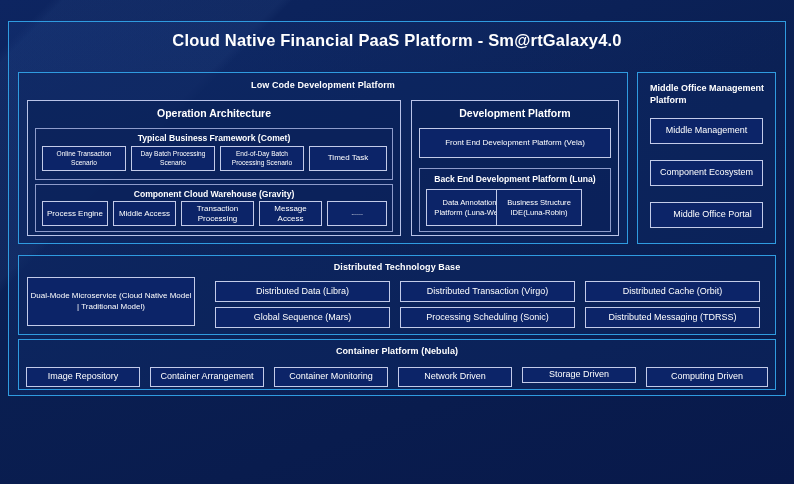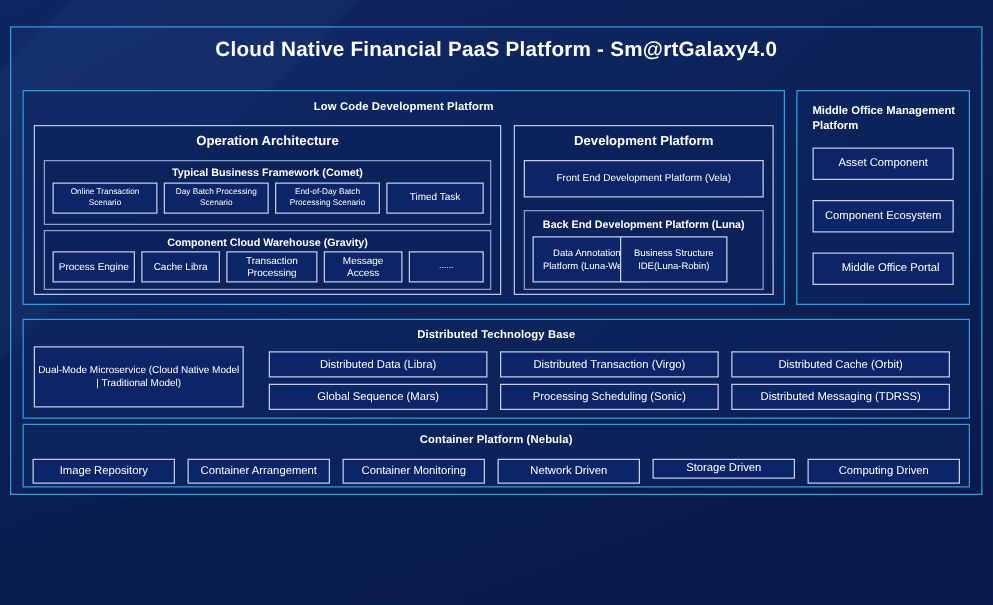--- a/index.html
+++ b/index.html
@@ -134,39 +134,39 @@
   </div>
   <div class="tile sm" style="left:42px;top:146px;width:84px;height:25px;">Online Transaction Scenario</div>
   <div class="tile sm" style="left:131px;top:146px;width:84px;height:25px;">Day Batch Processing Scenario</div>
   <div class="tile sm" style="left:220px;top:146px;width:84px;height:25px;">End-of-Day Batch Processing Scenario</div>
   <div class="tile sm" style="left:309px;top:146px;width:78px;height:25px;font-size:8px;">Timed Task</div>
 
   <div class="group" style="left:35px;top:184px;width:358px;height:48px;">
     <div class="group-title" style="margin-top:4px;">Component Cloud Warehouse (Gravity)</div>
   </div>
   <div class="tile" style="left:42px;top:201px;width:66px;height:25px;">Process Engine</div>
-  <div class="tile" style="left:113px;top:201px;width:63px;height:25px;">Cache Libra</div>
+  <div class="tile" style="left:113px;top:201px;width:63px;height:25px;">Middle Access</div>
   <div class="tile" style="left:181px;top:201px;width:73px;height:25px;">Transaction Processing</div>
   <div class="tile" style="left:259px;top:201px;width:63px;height:25px;">Message Access</div>
   <div class="tile" style="left:327px;top:201px;width:60px;height:25px;font-size:7px;">......</div>
 
   <div class="subpanel" style="left:411px;top:100px;width:208px;height:136px;">
     <div class="subpanel-title" style="margin-top:6px;">Development Platform</div>
   </div>
   <div class="tile" style="left:419px;top:128px;width:192px;height:30px;border-color:#c3cbe9;">Front End Development Platform (Vela)</div>
 
   <div class="group" style="left:419px;top:168px;width:192px;height:64px;">
     <div class="group-title" style="margin-top:5px;">Back End Development Platform (Luna)</div>
   </div>
   <div class="tile sm" style="left:426px;top:189px;width:87px;height:37px;font-size:7.6px;">Data Annotation Platform (Luna-Web)</div>
   <div class="tile sm" style="left:496px;top:189px;width:86px;height:37px;font-size:7.6px;">Business Structure IDE(Luna-Robin)</div>
 
   <div class="panel" style="left:637px;top:72px;width:139px;height:172px;"></div>
   <div class="mo-title" style="left:650px;top:82px;width:118px;">Middle Office Management Platform</div>
-  <div class="tile big" style="left:650px;top:118px;width:113px;height:26px;">Asset Component</div>
+  <div class="tile big" style="left:650px;top:118px;width:113px;height:26px;">Middle Management</div>
   <div class="tile big" style="left:650px;top:160px;width:113px;height:26px;">Component Ecosystem</div>
   <div class="tile big" style="left:650px;top:202px;width:113px;height:26px;padding-left:14px;">Middle Office Portal</div>
 
   <div class="panel" style="left:18px;top:255px;width:758px;height:80px;">
     <div class="panel-title" style="margin-top:6px;">Distributed Technology Base</div>
   </div>
   <div class="tile sm" style="left:27px;top:277px;width:168px;height:49px;font-size:8px;">Dual-Mode Microservice (Cloud Native Model | Traditional Model)</div>
 
   <div class="tile big" style="left:215px;top:281px;width:175px;height:21px;">Distributed Data (Libra)</div>
   <div class="tile big" style="left:400px;top:281px;width:175px;height:21px;">Distributed Transaction (Virgo)</div>

